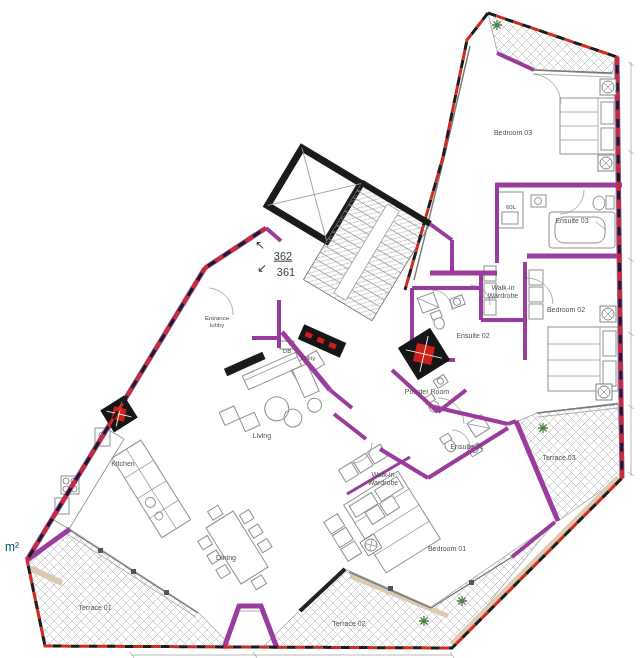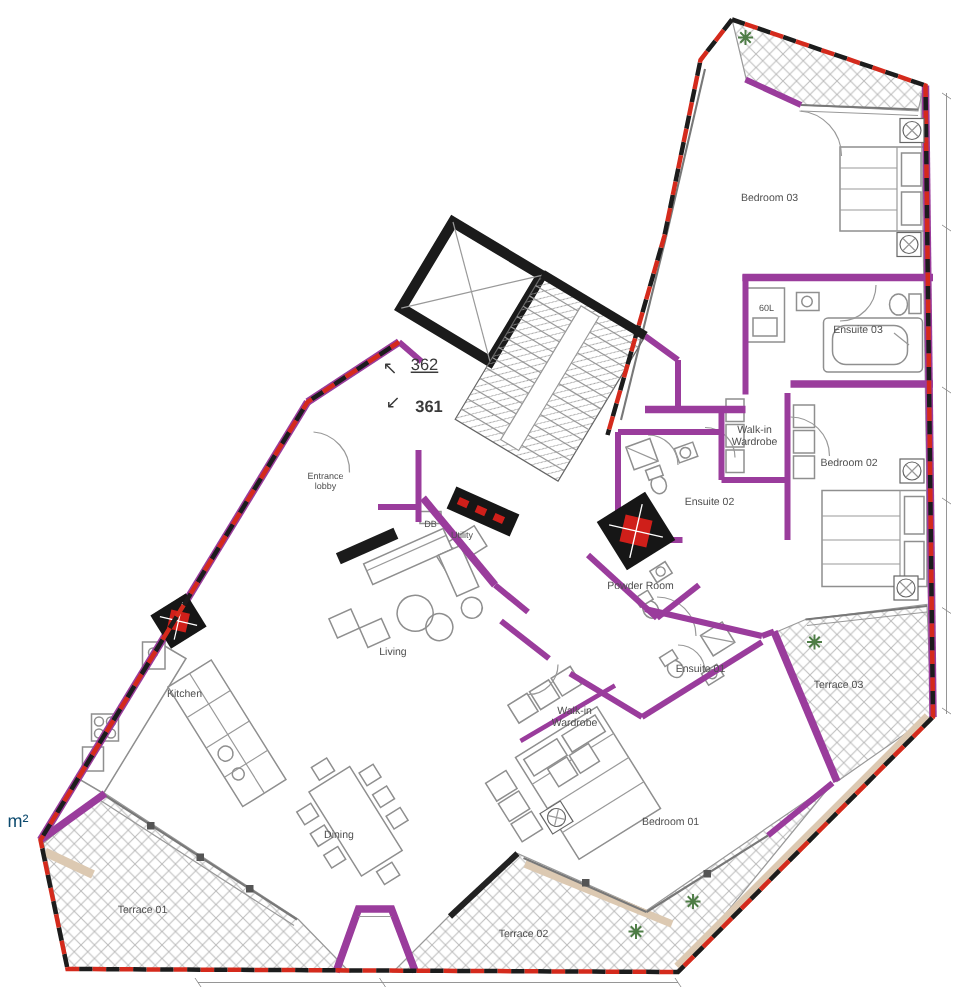--- a/index.html
+++ b/index.html
@@ -392,20 +392,20 @@
       <span class="plan-label" style="left: 559px; top: 458px; font-size: 7px;">Terrace 03</span>
       <span class="plan-label" style="left: 349px; top: 624px; font-size: 7px;">Terrace 02</span>
       <span class="plan-label" style="left: 95px; top: 608px; font-size: 7px;">Terrace 01</span>
       <span class="plan-label" style="left: 123px; top: 464px; font-size: 7px;">Kitchen</span>
       <span class="plan-label" style="left: 262px; top: 436px; font-size: 7px;">Living</span>
       <span class="plan-label" style="left: 226px; top: 558px; font-size: 7px;">Dining</span>
       <span class="plan-label" style="left: 217px; top: 322px; font-size: 6px;">Entrance
 lobby</span>
       <span class="plan-label" style="left: 308px; top: 358px; font-size: 6px;">Utility</span>
       <span class="plan-label" style="left: 287px; top: 351px; font-size: 6px;">DB</span>
-      <span class="plan-label" style="left: 283px; top: 244px; font-size: 11px; color: rgb(58, 58, 58); text-decoration: underline;">362</span>
-      <span class="plan-label" style="left: 286px; top: 272px; font-size: 11px; color: rgb(58, 58, 58); font-weight: bold;">361</span>
+      <span class="plan-label" style="left: 283px; top: 256px; font-size: 11px; color: rgb(58, 58, 58); text-decoration: underline;">362</span>
+      <span class="plan-label" style="left: 286px; top: 272px; font-size: 11px; color: rgb(58, 58, 58);">361</span>
       <span class="plan-label" style="left: 260px; top: 246px; font-size: 12px; color: rgb(58, 58, 58);">↖</span>
       <span class="plan-label" style="left: 262px; top: 269px; font-size: 12px; color: rgb(58, 58, 58);">↙</span>
       <span class="plan-label" style="left: 12px; top: 548px; font-size: 12px; color: #0c4a6e;">m²</span>
     </div>
 
 </div>
 
 </body></html>

